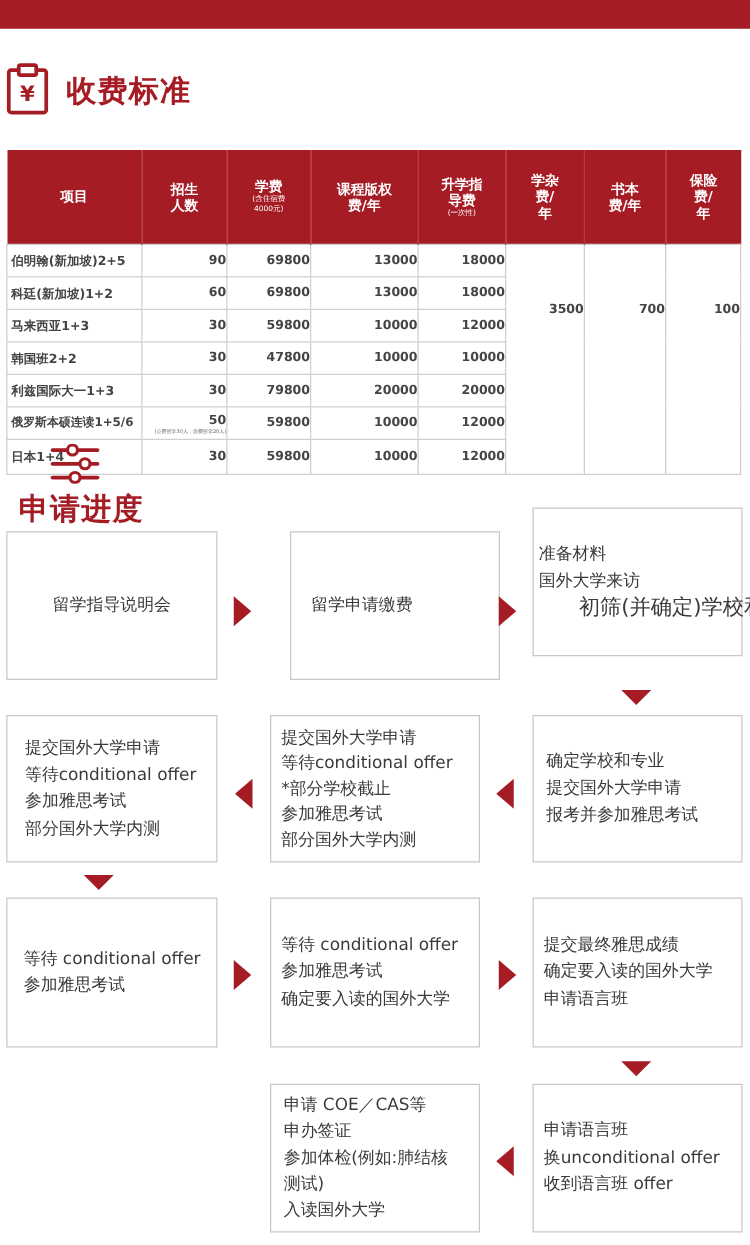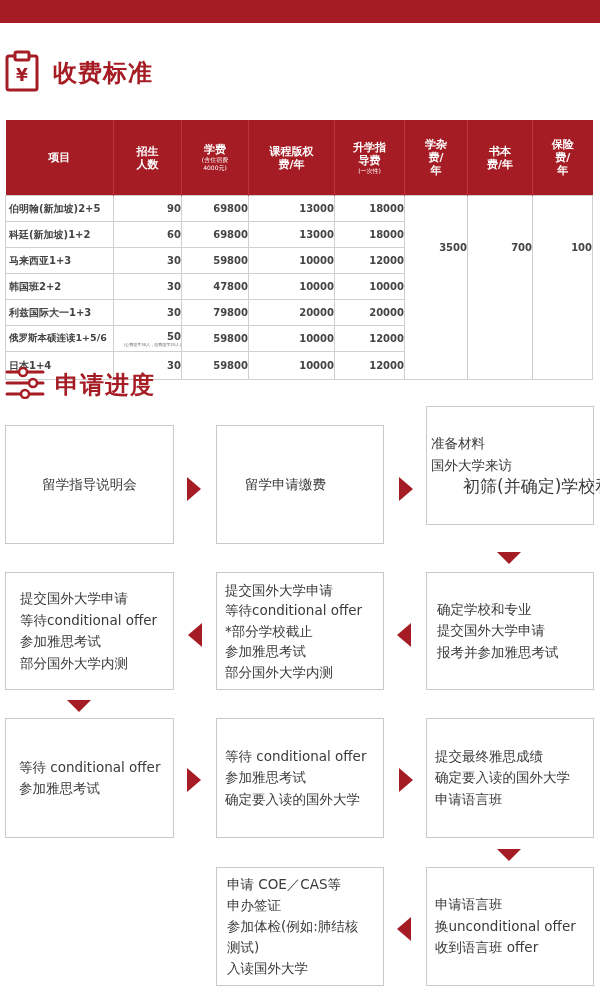--- a/index.html
+++ b/index.html
@@ -5,21 +5,21 @@
   * { box-sizing: border-box; margin: 0; padding: 0; }
   html, body { width: 600px; height: 996px; background: #ffffff; overflow: hidden; }
   body { position: relative; font-family: "DejaVu Sans", "Liberation Sans", sans-serif; color: #333; }
 
   .top-banner { position: absolute; left: 0; top: 0; width: 600px; height: 23px; background: #a51c24; }
 
   .section-title { position: absolute; display: flex; align-items: center; }
   .section-title .label { color: #a51c24; font-size: 24px; font-weight: bold; letter-spacing: 1px; }
   #fee-title { left: 5px; top: 50px; height: 46px; }
   #fee-title .label { margin-left: 14px; }
-  #progress-title { left: 5px; top: 365px; height: 40px; }
+  #progress-title { left: 5px; top: 355px; height: 40px; flex-direction: column; }
   #progress-title .label { margin-left: 10px; }
 
   table.fees { position: absolute; left: 5px; top: 120px; width: 587px; border-collapse: collapse; table-layout: fixed; }
   table.fees th { background: #a51c24; color: #fff; font-size: 11px; font-weight: bold; height: 37px; line-height: 13px; text-align: center; vertical-align: middle; border-right: 1px solid #b9383f; padding: 18px; }
   table.fees th:last-child { border-right: none; }
   table.fees th .sub { display: block; font-size: 6px; line-height: 8px; font-weight: normal; }
   table.fees td { font-size: 10px; font-weight: bold; color: #444; height: 26px; border: 1px solid #cfcfcf; text-align: right; vertical-align: middle; padding: 0; }
   table.fees td.name { text-align: left; padding-left: 3px; white-space: nowrap; font-size: 10px; }
   table.fees td .tiny { display: block; font-size: 4px; line-height: 5px; font-weight: normal; color: #666; }
   table.fees td.merged { vertical-align: middle; padding-bottom: 80px; }
@@ -145,21 +145,21 @@
       <circle cx="20" cy="27" r="4" fill="#fff" stroke="#a51c24" stroke-width="2.5"></circle>
     </svg>
   </span>
   <span class="label">申请进度</span>
 </div>
 
 <div class="box center" style="left:5px;top:425px;width:169px;height:119px;">
   <div class="line">留学指导说明会</div>
 </div>
 <div class="arrow right" style="left:187px;top:477px;"></div>
-<div class="box" style="left:216px;top:425px;width:168px;height:119px;padding-left:28px;">
+<div class="box" style="left:232px;top:425px;width:168px;height:119px;padding-left:16px;">
   <div class="line">留学申请缴费</div>
 </div>
 <div class="arrow right" style="left:399px;top:477px;"></div>
 <div class="box" style="left:426px;top:406px;width:168px;height:119px;padding-left:4px;">
   <div class="line">准备材料</div>
   <div class="line">国外大学来访</div>
   <div class="line" style="font-size:17px;margin-left:32px;">初筛(并确定)学校和专业</div>
 </div>
 <div class="arrow down" style="left:497px;top:552px;"></div>
 

